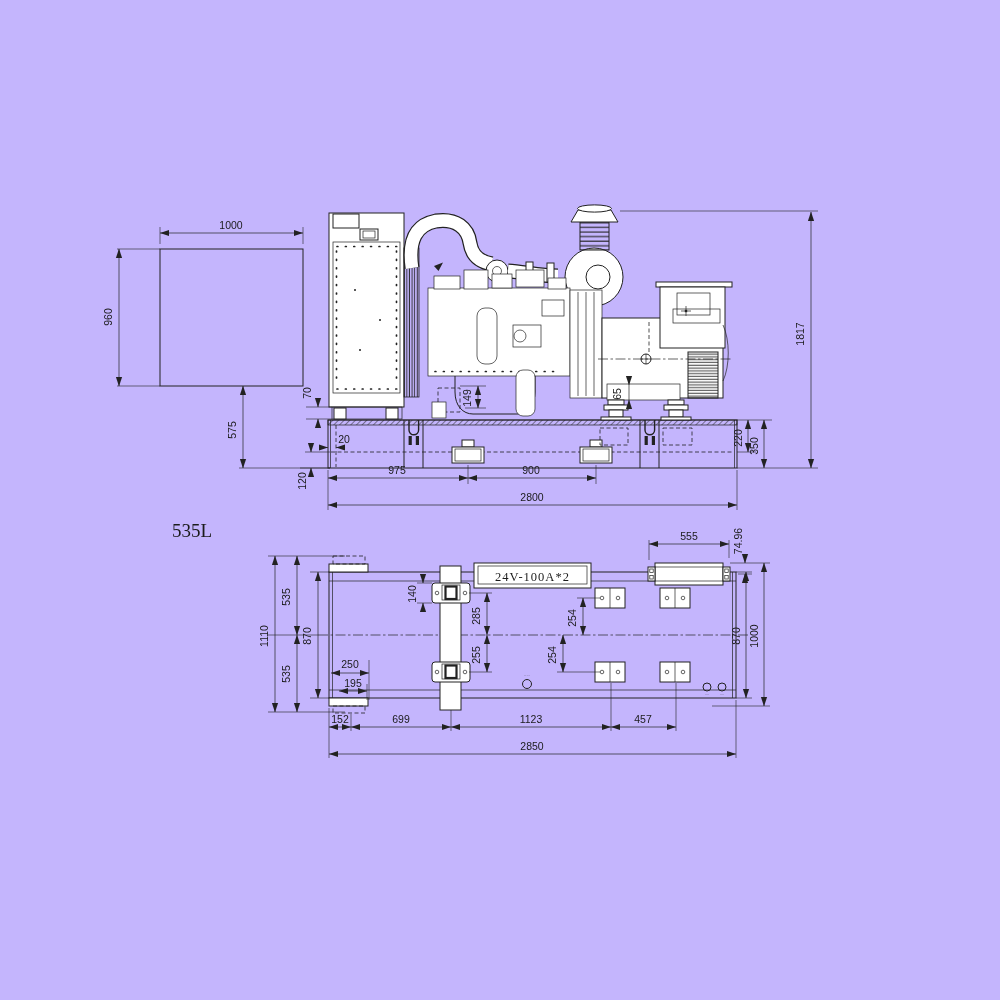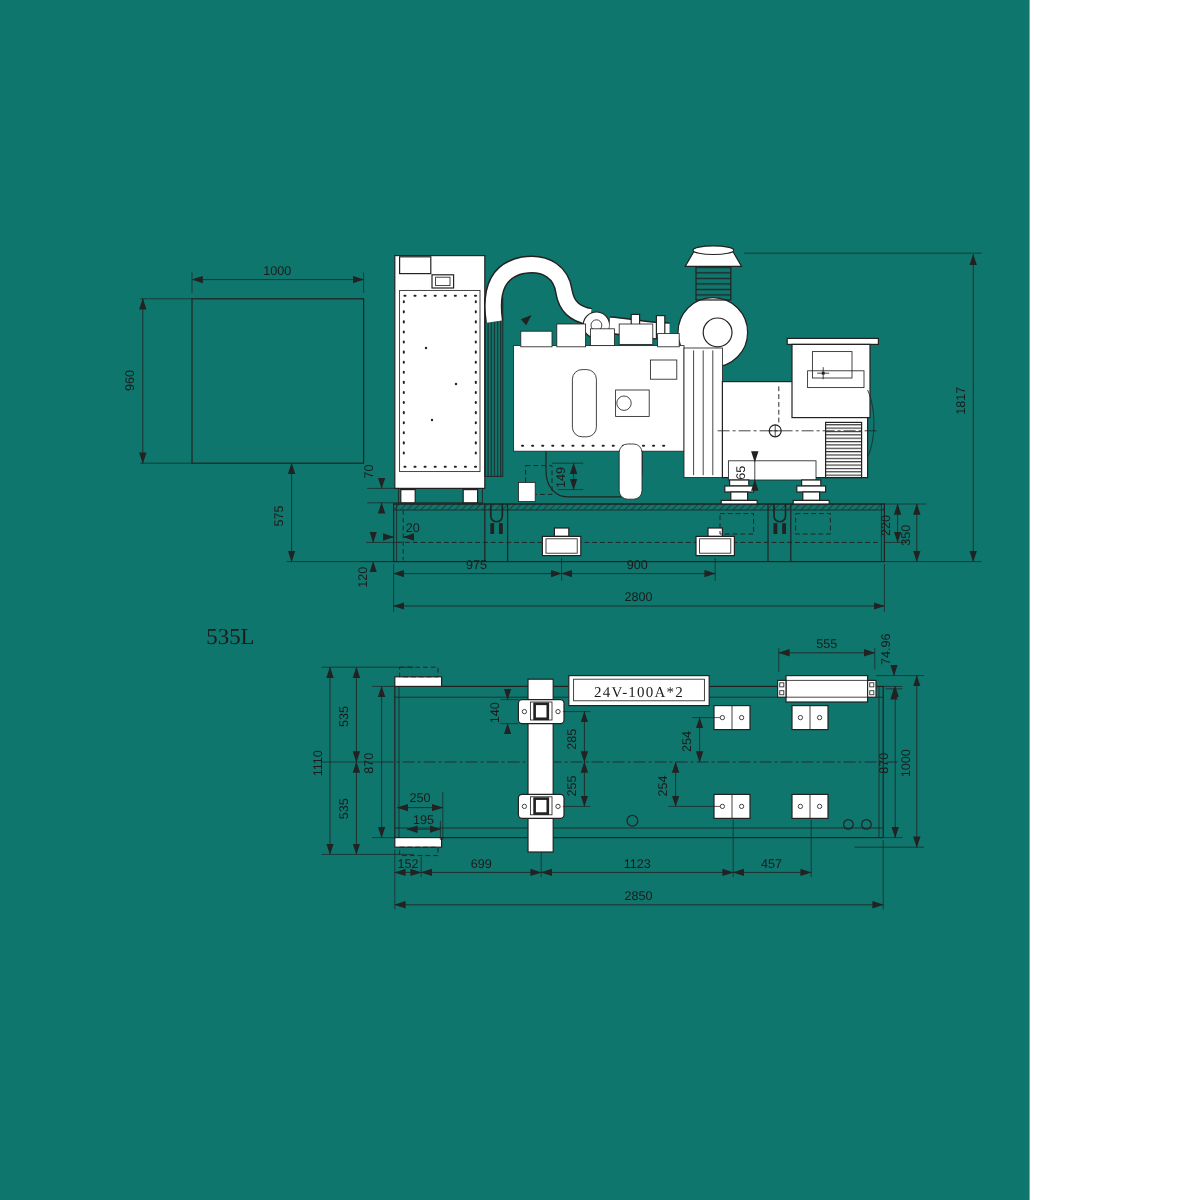--- a/index.html
+++ b/index.html
@@ -1,16 +1,16 @@
 <!DOCTYPE html>
 <html><head>
 <meta charset="utf-8">
 <style>
   html,body{margin:0;padding:0;background:#fff;}
-  #canvas{width:858px;height:1000px;position:relative;background:#0f766e;overflow:hidden;}
+  #canvas{width:1000px;height:1000px;position:relative;background:#c4b5fd;overflow:hidden;}
   svg{position:absolute;left:0;top:0;}
   svg text{font-family:"Liberation Sans","DejaVu Sans",sans-serif;font-size:10.5px;fill:#1b1b1b;text-anchor:middle;}
   svg text.serif{font-family:"Liberation Serif","DejaVu Serif",serif;}
   svg text.model{font-size:19px;}
   svg text.batt{font-size:12.5px;letter-spacing:1px;}
   svg text.tiny{font-size:3.4px;fill:#444;}
   .ln{stroke:#222;stroke-width:1;fill:none;}
   .thin{stroke:#222;stroke-width:0.7;fill:none;}
   .thick{stroke:#222;stroke-width:1.4;fill:none;}
   .wh{fill:#fff;stroke:#222;stroke-width:1;}

